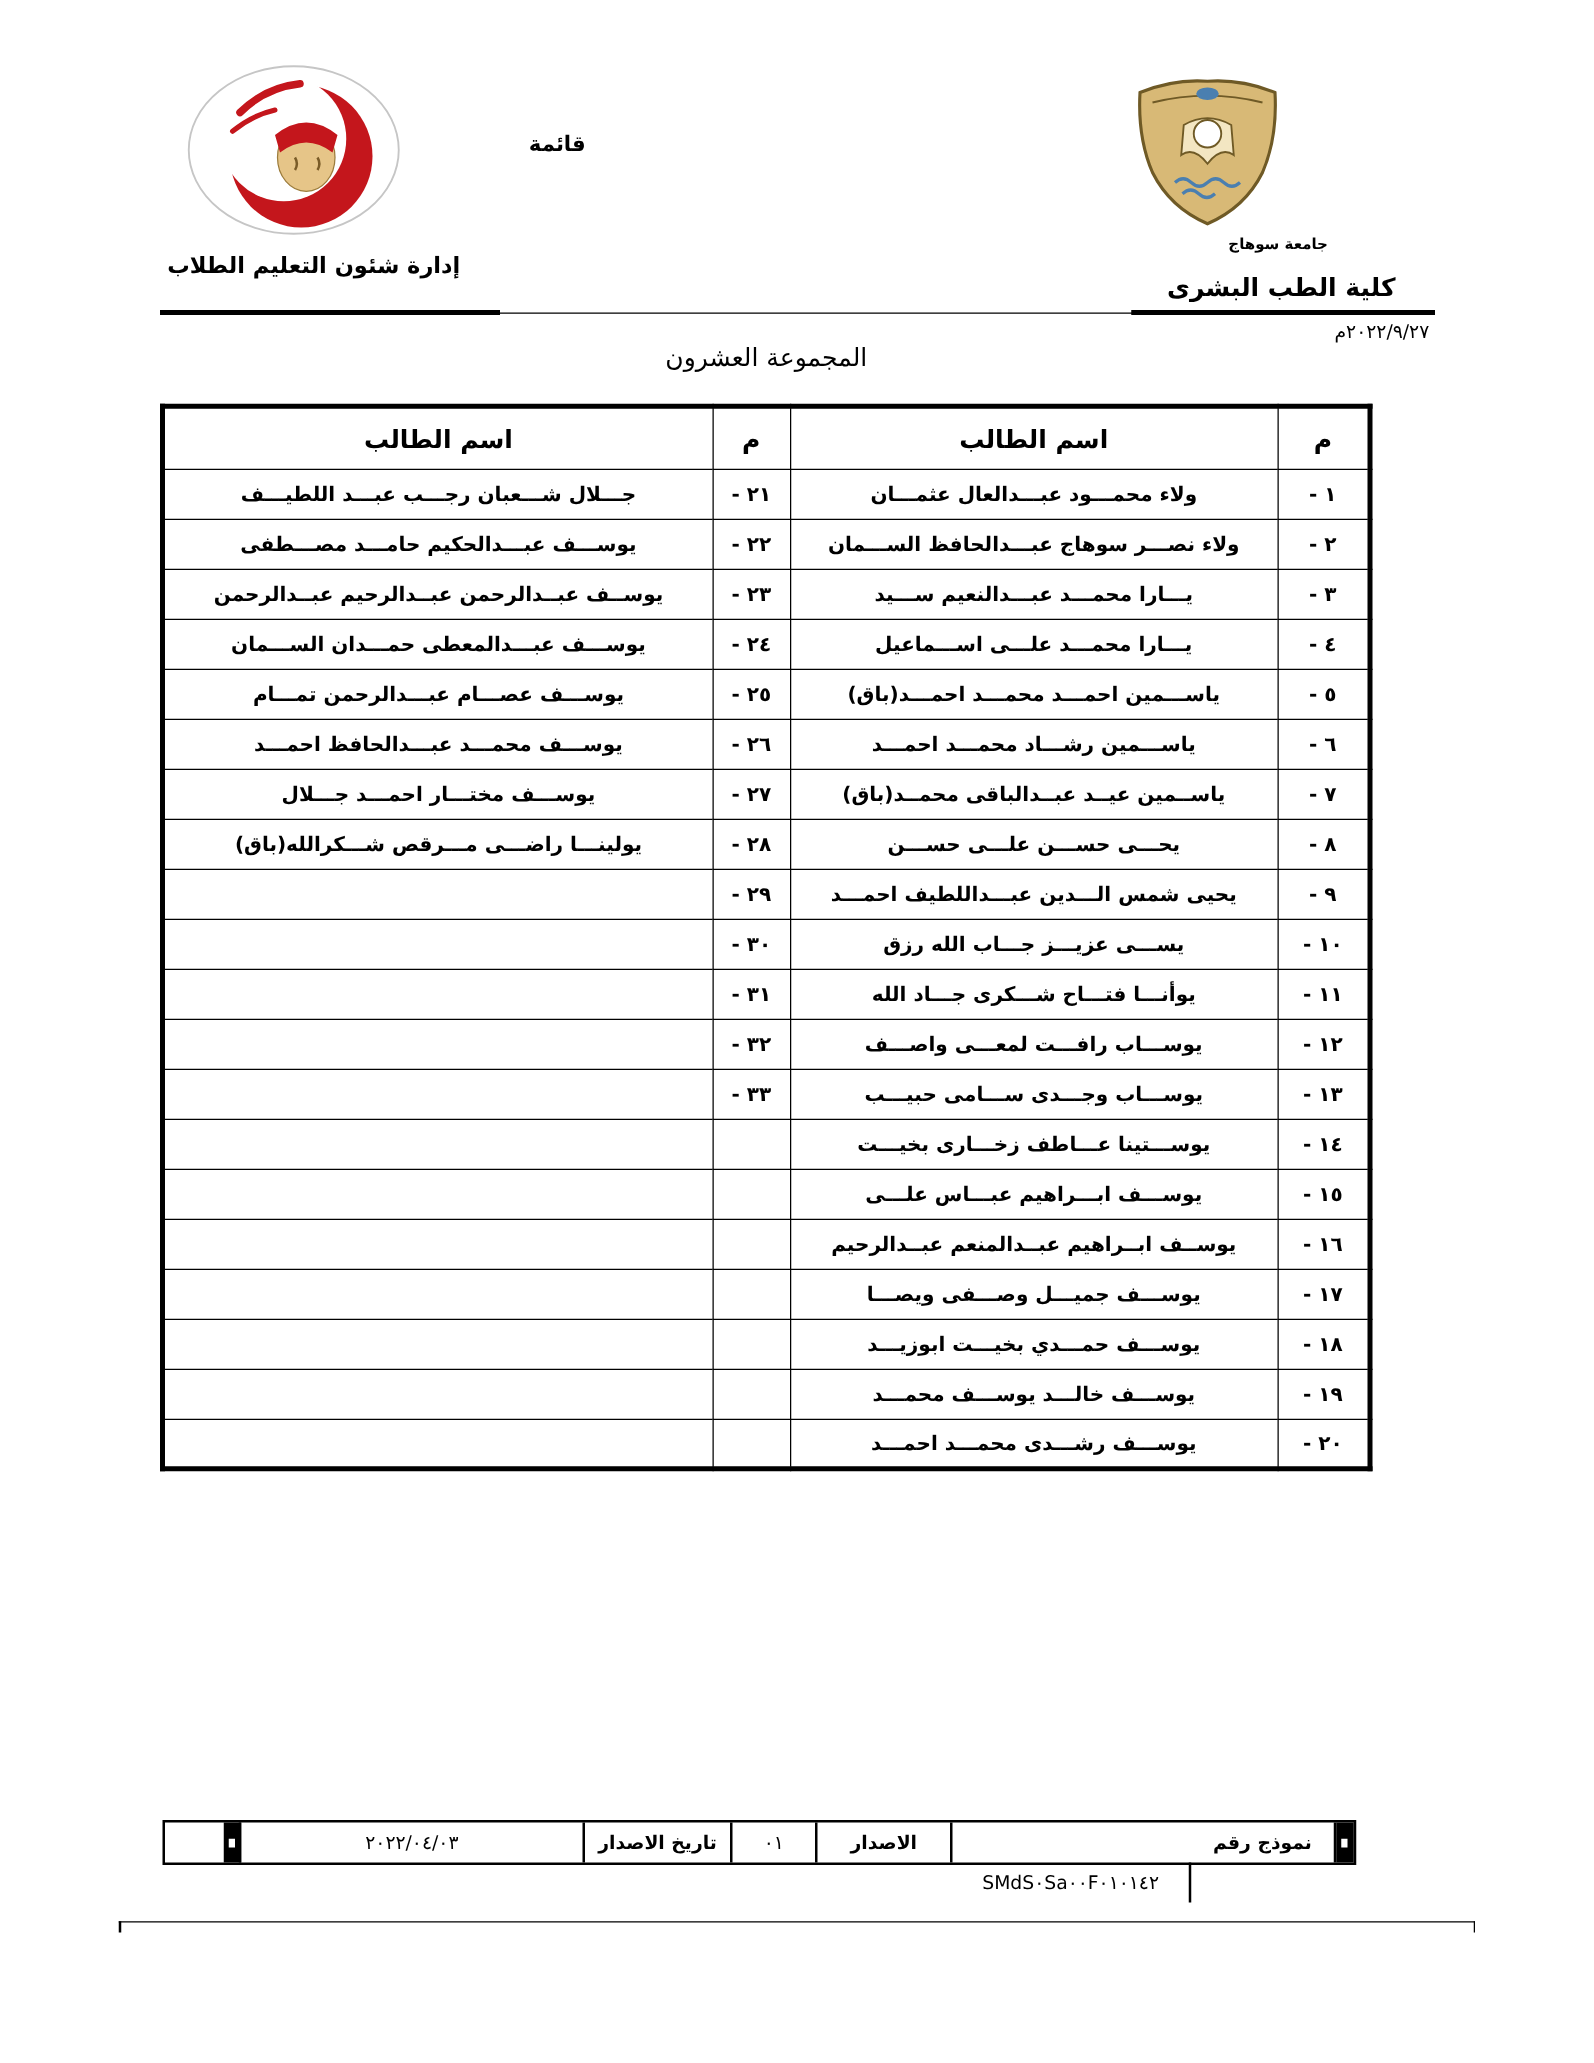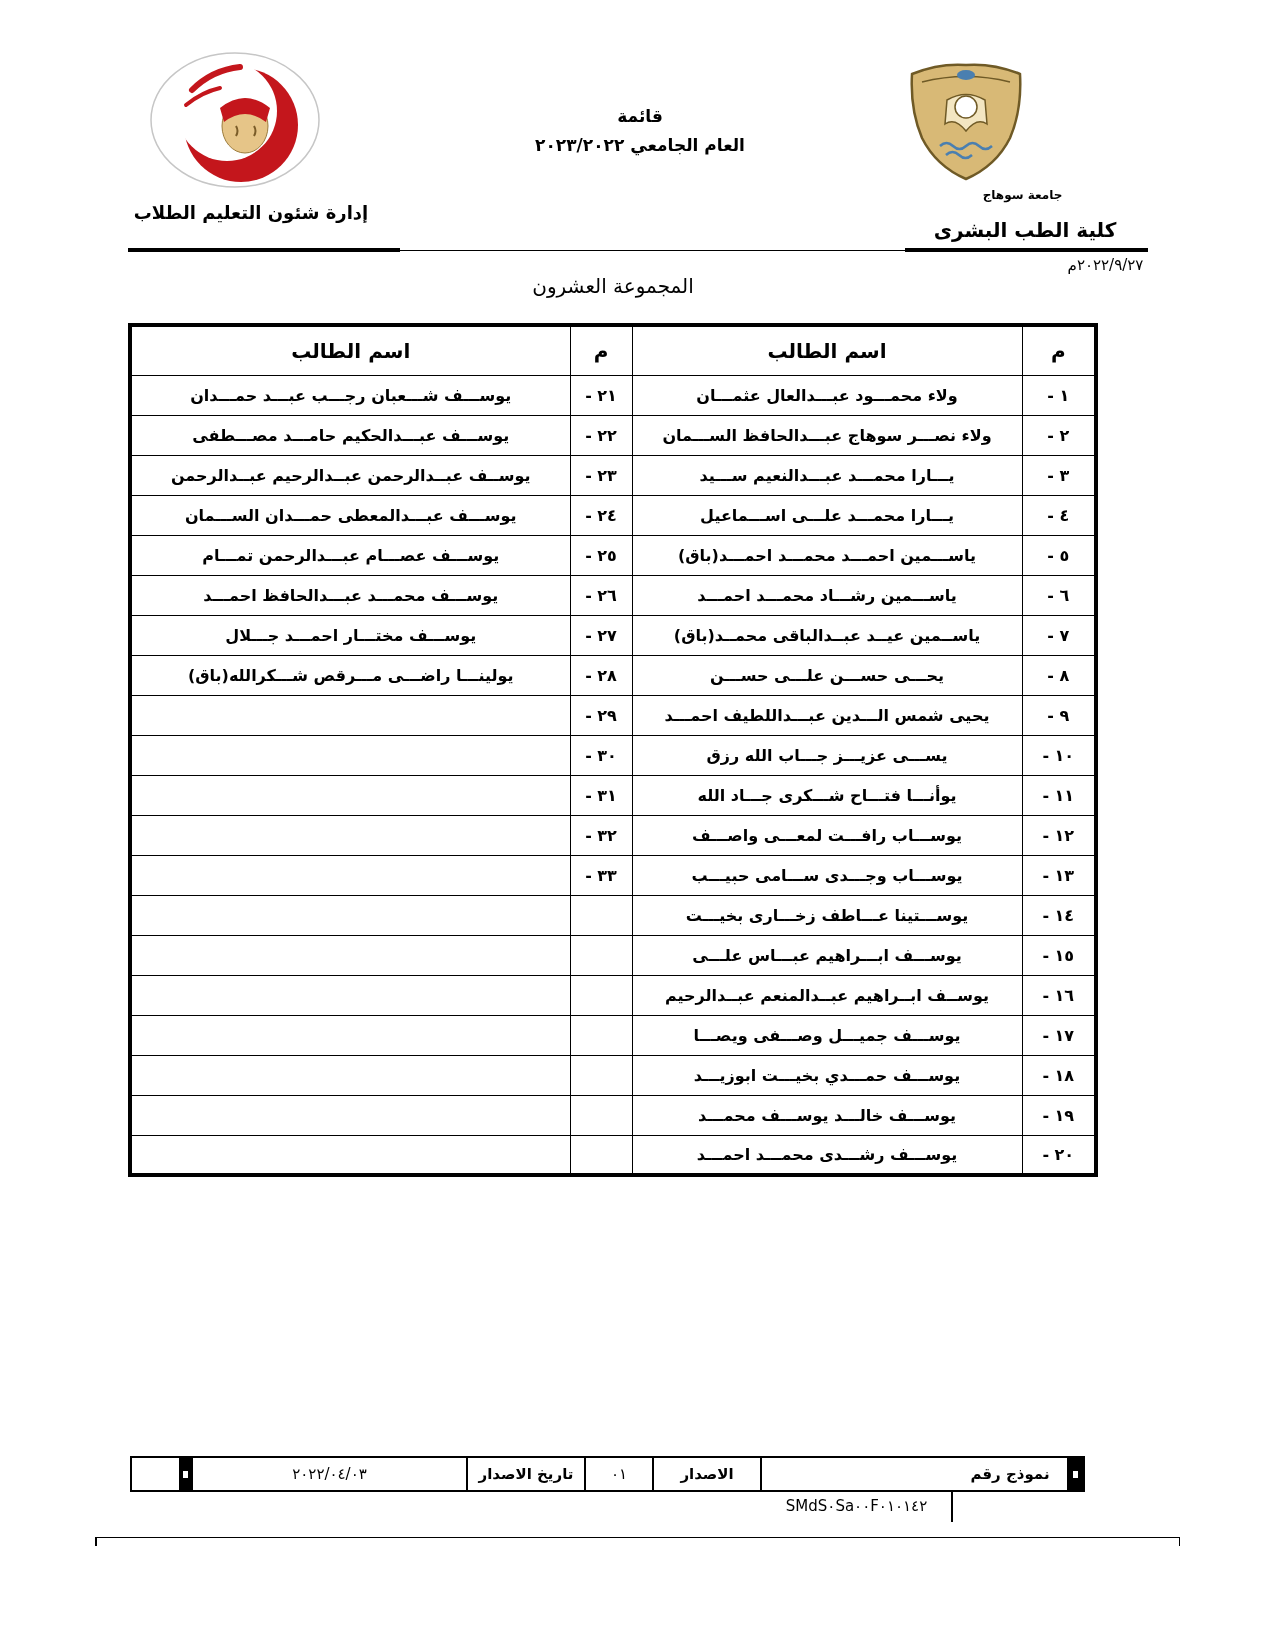--- a/index.html
+++ b/index.html
@@ -17,22 +17,22 @@
 
   
   .logo-left  { position: absolute; top: 50px;  left: 148px; }
   .logo-right { position: absolute; top: 58px;  left: 902px; }
 
   .admin-label {
     position: absolute; top: 202px; left: 117px; width: 268px;
     text-align: center; font-weight: bold; font-size: 18px;
   }
   .hdr-center {
-    position: absolute; top: 102px; left: 400px; width: 480px;
-    text-align: center; font-weight: bold; font-size: 17px; line-height: 29px;
+    position: absolute; top: 102px; left: 423px; width: 480px;
+    text-align: left; font-weight: bold; font-size: 17px; line-height: 29px;
   }
   .univ-name {
     position: absolute; top: 188px; left: 915px; width: 215px;
     text-align: center; font-weight: bold; font-size: 12px;
   }
   .fac-name {
     position: absolute; top: 218px; left: 905px; width: 240px;
     text-align: center; font-weight: bold; font-size: 20px;
   }
   .sep-thin  { position: absolute; top: 250px; left: 128px; width: 1020px; border-top: 1.5px solid #000; }
@@ -117,21 +117,20 @@
     <path d="M72,58 Q97,38 122,58 L118,72 Q97,56 76,72 Z" style="fill:var(--brand-red,#c4161c)"></path>
     <path d="M44,40 Q64,20 92,17" fill="none" style="stroke:var(--brand-red,#c4161c)" stroke-width="6" stroke-linecap="round"></path>
     <path d="M38,55 Q54,42 72,38" fill="none" style="stroke:var(--brand-red,#c4161c)" stroke-width="4" stroke-linecap="round"></path>
     <path d="M88,76 q3,5 0,10 M106,76 q3,5 0,10" fill="none" stroke="#7a5c28" stroke-width="2"></path>
   </svg>
 
   <div class="admin-label">إدارة شئون التعليم الطلاب</div>
 
   <div class="hdr-center">
     <div>قائمة</div>
-    <div>العام الجامعي ٢٠٢٣/٢٠٢٢</div>
   </div>
 
   <svg class="logo-right" width="128" height="126" viewBox="0 0 128 126">
     <path d="M10,16 Q37,5 64,7 Q91,5 118,16 Q120,52 108,80 Q94,108 64,121 Q34,108 20,80 Q8,52 10,16 Z" style="fill:var(--shield-gold,#d8b976)" stroke="#6f5a26" stroke-width="2.5"></path>
     <path d="M20,24 Q64,13 108,24" fill="none" stroke="#6f5a26" stroke-width="1.5"></path>
     <ellipse cx="64" cy="17" rx="9" ry="5" style="fill:var(--shield-blue,#4a7fb0)"></ellipse>
     <path d="M45,42 Q64,31 83,42 L85,66 Q75,59 64,73 Q53,59 43,66 Z" fill="#f3e6c2" stroke="#6f5a26" stroke-width="1.5"></path>
     <circle cx="64" cy="49" r="11" fill="#ffffff" stroke="#6f5a26" stroke-width="1.5"></circle>
     <path d="M38,88 q6.5,-6 13,0 t13,0 t13,0 t13,0" fill="none" style="stroke:var(--shield-blue,#4a7fb0)" stroke-width="2.5"></path>
     <path d="M44,97 q6.5,-6 13,0 t13,0" fill="none" style="stroke:var(--shield-blue,#4a7fb0)" stroke-width="2.5"></path>
@@ -161,21 +160,21 @@
         <th>اسم الطالب</th>
         <th>م</th>
         <th>اسم الطالب</th>
       </tr>
     </thead>
     <tbody id="students-table-body">
         <tr>
           <td class="num-cell">١ -</td>
           <td class="name-cell">ولاء محمـــود عبـــدالعال عثمـــان</td>
           <td class="num-cell">٢١ -</td>
-          <td class="name-cell">يوســـف شـــعبان رجـــب عبـــد حمـــدان</td>
+          <td class="name-cell">جـــلال شـــعبان رجـــب عبـــد اللطيـــف</td>
         </tr>
         <tr>
           <td class="num-cell">٢ -</td>
           <td class="name-cell">ولاء نصـــر سوهاج عبـــدالحافظ الســـمان</td>
           <td class="num-cell">٢٢ -</td>
           <td class="name-cell">يوســـف عبـــدالحكيم حامـــد مصـــطفى</td>
         </tr>
         <tr>
           <td class="num-cell">٣ -</td>
           <td class="name-cell">يـــارا محمـــد عبـــدالنعيم ســـيد</td>

